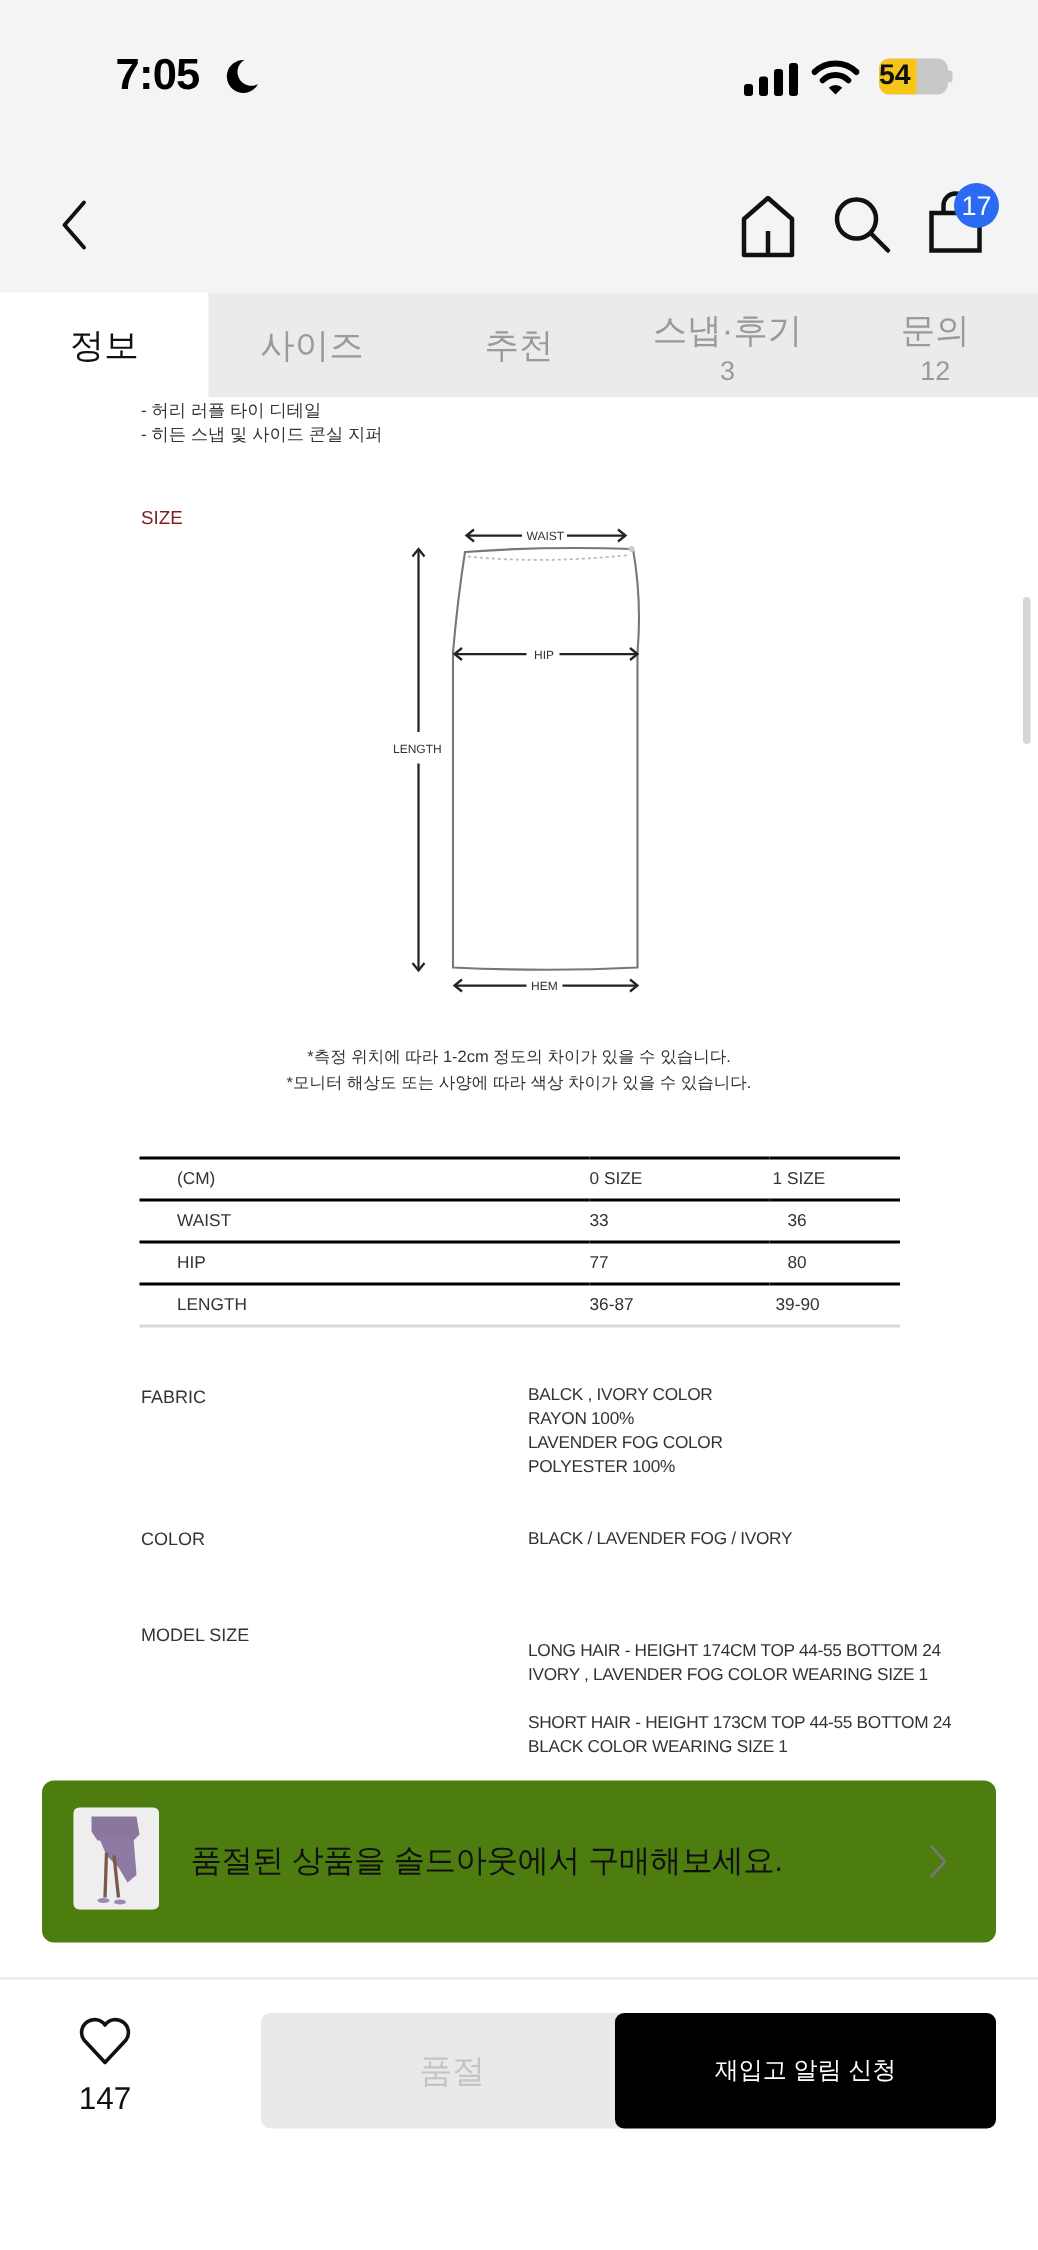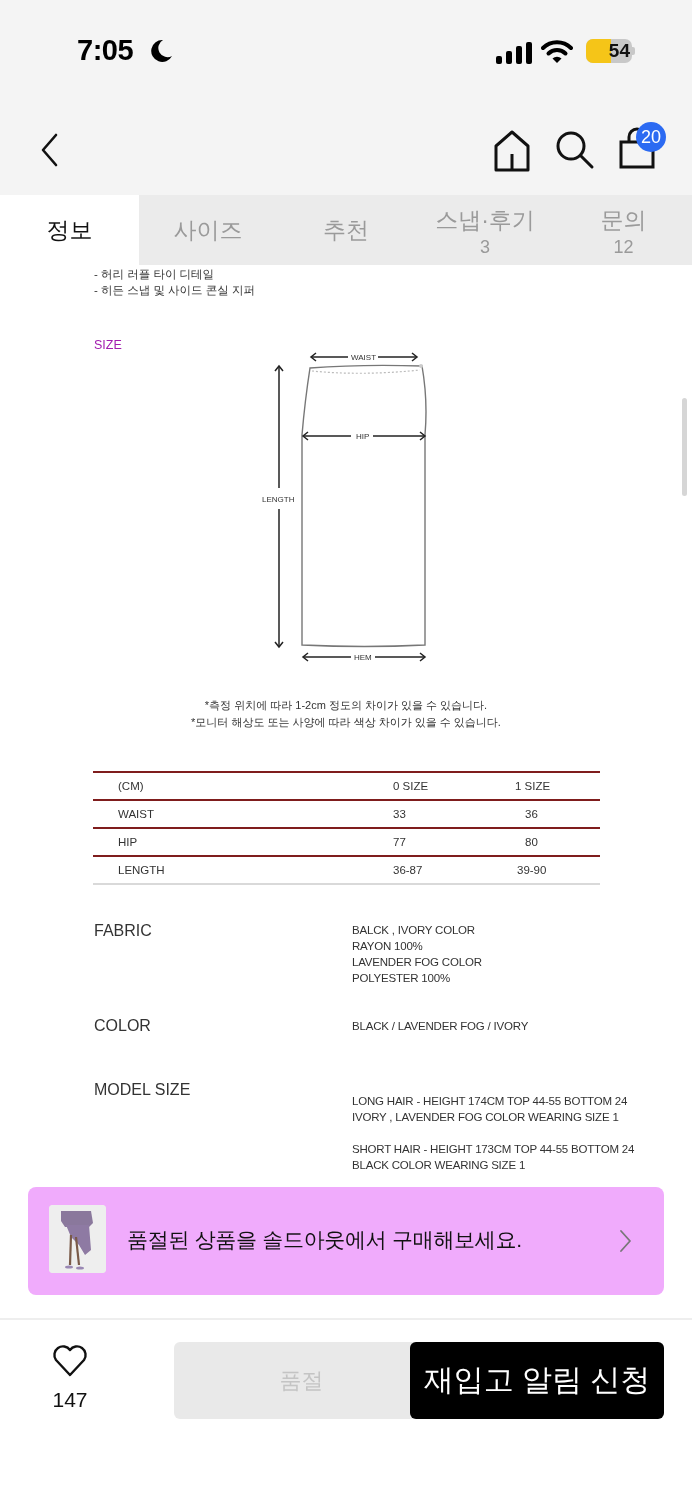--- a/index.html
+++ b/index.html
@@ -7,21 +7,21 @@
   body { position: relative; font-family: "Liberation Sans", "DejaVu Sans", sans-serif; color: #111; }
 
   
   .status-bar { position: absolute; left: 0; top: 0; width: 692px; height: 100px; background: #f4f4f4; }
   .status-time { position: absolute; left: 77px; top: 34px; font-size: 29px; font-weight: 700; letter-spacing: -0.5px; color: #000; }
   .moon-icon { position: absolute; left: 148px; top: 38px; width: 26px; height: 26px; }
   .signal-icon { position: absolute; left: 496px; top: 42px; width: 36px; height: 22px; }
   .wifi-icon { position: absolute; left: 541px; top: 39px; width: 32px; height: 26px; }
   .battery { position: absolute; left: 586px; top: 39px; width: 46px; height: 24px; border-radius: 7px; background: #c8c8c8; overflow: hidden; }
   .battery-fill { position: absolute; left: 0; top: 0; height: 100%; width: 54%; background: #f5c518; }
-  .battery-text { position: absolute; left: 0; top: 0; width: 44px; height: 24px; text-align: right; line-height: 24px; font-size: 19px; font-weight: 700; color: #111; }
+  .battery-text { position: absolute; left: 0; top: 0; width: 44px; height: 24px; text-align: left; line-height: 24px; font-size: 19px; font-weight: 700; color: #111; }
   .battery-cap { position: absolute; left: 632px; top: 47px; width: 3px; height: 8px; border-radius: 0 2px 2px 0; background: #c8c8c8; }
 
   
   .nav-header { position: absolute; left: 0; top: 100px; width: 692px; height: 95px; background: #f4f4f4; }
   .nav-btn { position: absolute; display: block; }
   .back-button { left: 30px; top: 30px; width: 40px; height: 40px; }
   .home-button { left: 490px; top: 28px; width: 44px; height: 44px; }
   .search-button { left: 553px; top: 28px; width: 44px; height: 44px; }
   .cart-button { left: 616px; top: 22px; width: 54px; height: 52px; }
   .cart-badge { position: absolute; left: 20px; top: 0; width: 30px; height: 30px; border-radius: 50%; background: #2b6af2; color: #fff; font-size: 18px; line-height: 30px; text-align: center; }
@@ -33,54 +33,54 @@
   .tab .tab-count { font-size: 18px; color: #9a9a9a; margin-top: 2px; line-height: 1; }
   .tab-info { width: 139px; }
   .tab-size { width: 138px; }
   .tab-reco { width: 138px; }
   .tab-snap { width: 140px; }
   .tab-qna { width: 137px; }
 
   
   .content { position: absolute; left: 0; top: 265px; width: 692px; height: 1055px; background: #fff; overflow: hidden; }
   .bullets { position: absolute; left: 94px; top: 1px; font-size: 11.5px; line-height: 16px; color: #333; }
-  .size-label { position: absolute; left: 94px; top: 73px; font-size: 12.5px; color: #a21caf; }
+  .size-label { position: absolute; left: 94px; top: 73px; font-size: 12.5px; color: #7f1d1d; }
 
   .diagram { position: absolute; left: 250px; top: 80px; width: 200px; height: 320px; }
   .diagram-text { font-family: "Liberation Sans", sans-serif; font-size: 8px; fill: #333; }
 
   .notes { position: absolute; left: 0; top: 432px; width: 692px; text-align: center; font-size: 11px; line-height: 17px; color: #333; }
 
   .size-table { position: absolute; left: 93px; top: 506px; width: 507px; border-collapse: collapse; font-size: 11.5px; color: #333; }
-  .size-table tr { height: 28px; border-top: 2px solid #7f1d1d; }
+  .size-table tr { height: 28px; border-top: 2px solid #000000; }
   .size-table tr:last-child { border-bottom: 2px solid #d9d9d9; }
   .size-table td { padding: 0; vertical-align: middle; }
   .size-table td.c-label { padding-left: 25px; width: 300px; }
   .size-table td.c-0 { width: 120px; text-align: left; }
   .size-table td.c-1 { width: 87px; text-align: left; padding-left: 2px; }
 
-  .spec { position: absolute; left: 94px; font-size: 16px; line-height: 16px; color: #333; }
+  .spec { position: absolute; left: 94px; font-size: 12px; line-height: 16px; color: #333; }
   .spec-val { position: absolute; left: 352px; font-size: 11.5px; line-height: 16px; color: #333; letter-spacing: -0.2px; }
   .spec-val div { white-space: nowrap; }
   .gap { height: 16px; }
 
   
-  .soldout-banner { position: absolute; left: 28px; top: 1187px; width: 636px; height: 108px; background: #f0abfc; border-radius: 8px; cursor: pointer; }
+  .soldout-banner { position: absolute; left: 28px; top: 1187px; width: 636px; height: 108px; background: #4d7c0f; border-radius: 8px; cursor: pointer; }
   .thumb { position: absolute; left: 21px; top: 18px; width: 57px; height: 68px; border-radius: 4px; background: #ececec; overflow: hidden; }
   .banner-text { position: absolute; left: 99px; top: 39px; font-size: 21px; color: #111; letter-spacing: -0.3px; }
   .banner-chevron { position: absolute; left: 590px; top: 40px; width: 16px; height: 28px; }
 
   
   .bottom-divider { position: absolute; left: 0; top: 1318px; width: 692px; height: 2px; background: #eeeeee; }
   .bottom-bar { position: absolute; left: 0; top: 1320px; width: 692px; height: 180px; background: #fff; }
   .like-button { position: absolute; left: 40px; top: 24px; width: 60px; height: 70px; cursor: pointer; }
   .heart-icon { position: absolute; left: 12px; top: 0; width: 36px; height: 34px; }
   .like-count { position: absolute; left: 0; top: 44px; width: 60px; text-align: center; font-size: 21px; color: #111; }
   .soldout-button { position: absolute; left: 134px; top: 22px; width: 255px; height: 77px; border-radius: 6px; background: #e9e9e9; color: #c4c4c4; font-size: 22px; border: none; font-family: "Liberation Sans", sans-serif; margin-left: 40px; }
-  .restock-button { position: absolute; left: 410px; top: 22px; width: 254px; height: 77px; border-radius: 6px; background: #000; color: #fff; font-size: 30px; border: none; font-family: "Liberation Sans", sans-serif; cursor: pointer; }
+  .restock-button { position: absolute; left: 410px; top: 22px; width: 254px; height: 77px; border-radius: 6px; background: #000; color: #fff; font-size: 16px; border: none; font-family: "Liberation Sans", sans-serif; cursor: pointer; }
 
   .scrollbar { position: absolute; left: 682px; top: 398px; width: 5px; height: 98px; border-radius: 3px; background: #d6d6d6; }
 </style>
 </head>
 <body>
 
 <div class="status-bar">
   <span class="status-time">7:05</span>
   <svg class="moon-icon" viewBox="0 0 26 26">
     <path d="M15 2 A11 11 0 1 0 24 18 A9 9 0 0 1 15 2 Z" fill="#000"></path>
@@ -119,21 +119,21 @@
     <svg width="44" height="44" viewBox="0 0 44 44">
       <circle cx="18" cy="18" r="13" stroke="#111" stroke-width="3" fill="none"></circle>
       <path d="M27.5 27.5 L39 39" stroke="#111" stroke-width="3" stroke-linecap="round"></path>
     </svg>
   </a>
   <a class="nav-btn cart-button">
     <svg width="54" height="52" viewBox="0 0 54 52" style="position:absolute;left:0;top:0;">
       <rect x="5" y="20" width="32" height="25" stroke="#111" stroke-width="3" fill="none"></rect>
       <path d="M13 20 L13 15 A8 8 0 0 1 29 15 L29 20" stroke="#111" stroke-width="3" fill="none"></path>
     </svg>
-    <span class="cart-badge">20</span>
+    <span class="cart-badge">17</span>
   </a>
 </div>
 
 <div class="tabs">
   <div class="tab tab-info active">
     <span>정보</span>
   </div>
   <div class="tab tab-size">
     <span>사이즈</span>
   </div>

